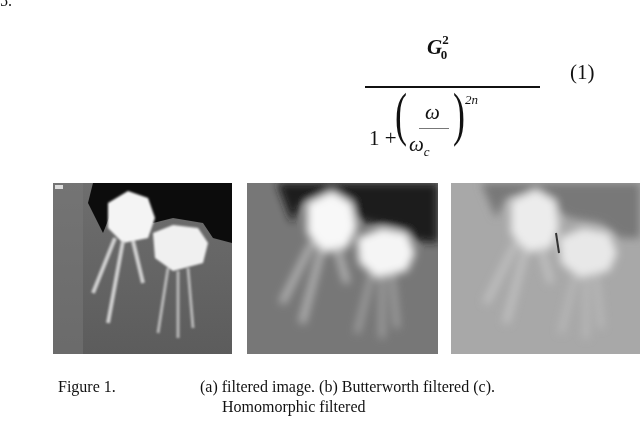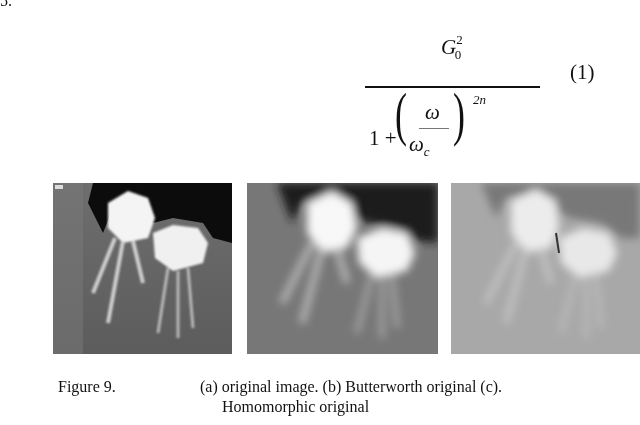--- a/index.html
+++ b/index.html
@@ -4,21 +4,21 @@
 <style>
   html,body{margin:0;padding:0;background:#fff;}
   body{width:640px;height:425px;position:relative;overflow:hidden;font-family:"Liberation Serif","DejaVu Serif",serif;color:#111;}
   .frag{position:absolute;left:0;top:-8px;font-size:16px;}
   .eq{position:absolute;left:140px;top:40px;width:470px;height:120px;font-size:21px;}
   .eq .it{font-style:italic;}
   .lhs{position:absolute;left:0;top:20px;white-space:nowrap;}
   .lhs sup{font-size:13px;vertical-align:9px;}
   .bar{display:inline-block;width:1.5px;height:28px;background:#111;vertical-align:-6px;margin:0 1px;}
   .frac{position:absolute;left:225px;top:0;width:180px;height:120px;}
-  .num{position:absolute;left:76px;top:-6px;}
+  .num{position:absolute;left:62px;top:-6px;font-weight:bold;}
   .num sup{font-size:13px;position:relative;top:-2px;}
   .num sub{font-size:13px;}
   .fline{position:absolute;left:0;top:46px;width:175px;height:1.5px;background:#111;}
   .den{position:absolute;left:4px;top:58px;white-space:nowrap;}
   .paren{position:absolute;font-size:60px;top:-18px;font-weight:100;transform:scaleX(0.6);}
   .eqnum{position:absolute;left:430px;top:20px;}
   .img{position:absolute;top:183px;height:171px;}
   .img svg{width:100%;height:100%;display:block;}
   .cap{position:absolute;top:378px;font-size:16px;white-space:nowrap;}
 </style>
@@ -31,21 +31,21 @@
   <div class="frac">
     <div class="num"><span class="it">G</span><sup>2</sup><sub style="margin-left:-8px">0</sub></div>
     <div class="fline"></div>
     <div class="den">
       <span style="position:absolute;left:0;top:28px">1 +</span>
       <span class="paren" style="left:22px">(</span>
       <span class="it" style="position:absolute;left:56px;top:2px">ω</span>
       <span style="position:absolute;left:50px;top:30px;width:30px;height:1px;background:#777"></span>
       <span class="it" style="position:absolute;left:40px;top:34px"><span>ω</span><sub style="font-size:13px">c</sub></span>
       <span class="paren" style="left:80px">)</span>
-      <span class="it" style="position:absolute;left:104px;top:-6px;font-size:13px">2n</span>
+      <span class="it" style="position:absolute;left:96px;top:-6px;font-size:13px">2n</span>
     </div>
   </div>
   <div class="eqnum">(1)</div>
 </div>
 
 <div class="img" style="left:53px;width:179px">
   <svg viewBox="0 0 179 171" preserveAspectRatio="none">
     <defs>
         <linearGradient id="ga" x1="0" y1="0" x2="0" y2="1">
           <stop offset="0" stop-color="#6e6e6e"></stop>
@@ -98,15 +98,15 @@
       <path d="M30 0 H189 V55 L170 55 L150 40 L120 35 L100 25 L80 10 L55 15 L45 35 Z" fill="#787878"></path>
       <path d="M60 18 L85 6 L105 18 L108 45 L100 65 L75 70 L60 50 Z" fill="#ececec"></path>
       <path d="M108 55 L132 45 L158 50 L166 70 L158 88 L128 95 L110 80 Z" fill="#e8e8e8"></path>
       <path d="M65 60 L35 120 M75 65 L55 140 M90 65 L100 100" stroke="#c4c4c4" stroke-width="6" fill="none"></path>
       <path d="M125 90 L110 150 M135 95 L135 155 M145 92 L150 145" stroke="#bcbcbc" stroke-width="5" fill="none"></path>
     </g>
     <path d="M105 50 L108 70" stroke="#333" stroke-width="2"></path>
   </svg>
 </div>
 
-<div class="cap" style="left:58px">Figure 9.</div>
-<div class="cap" style="left:200px">(a) original image. (b) Butterworth original  (c).</div>
-<div class="cap" style="left:222px;top:398px">Homomorphic original</div>
+<div class="cap" style="left:58px">Figure 1.</div>
+<div class="cap" style="left:200px">(a) filtered image. (b) Butterworth filtered  (c).</div>
+<div class="cap" style="left:222px;top:398px">Homomorphic filtered</div>
 
 </body></html>

